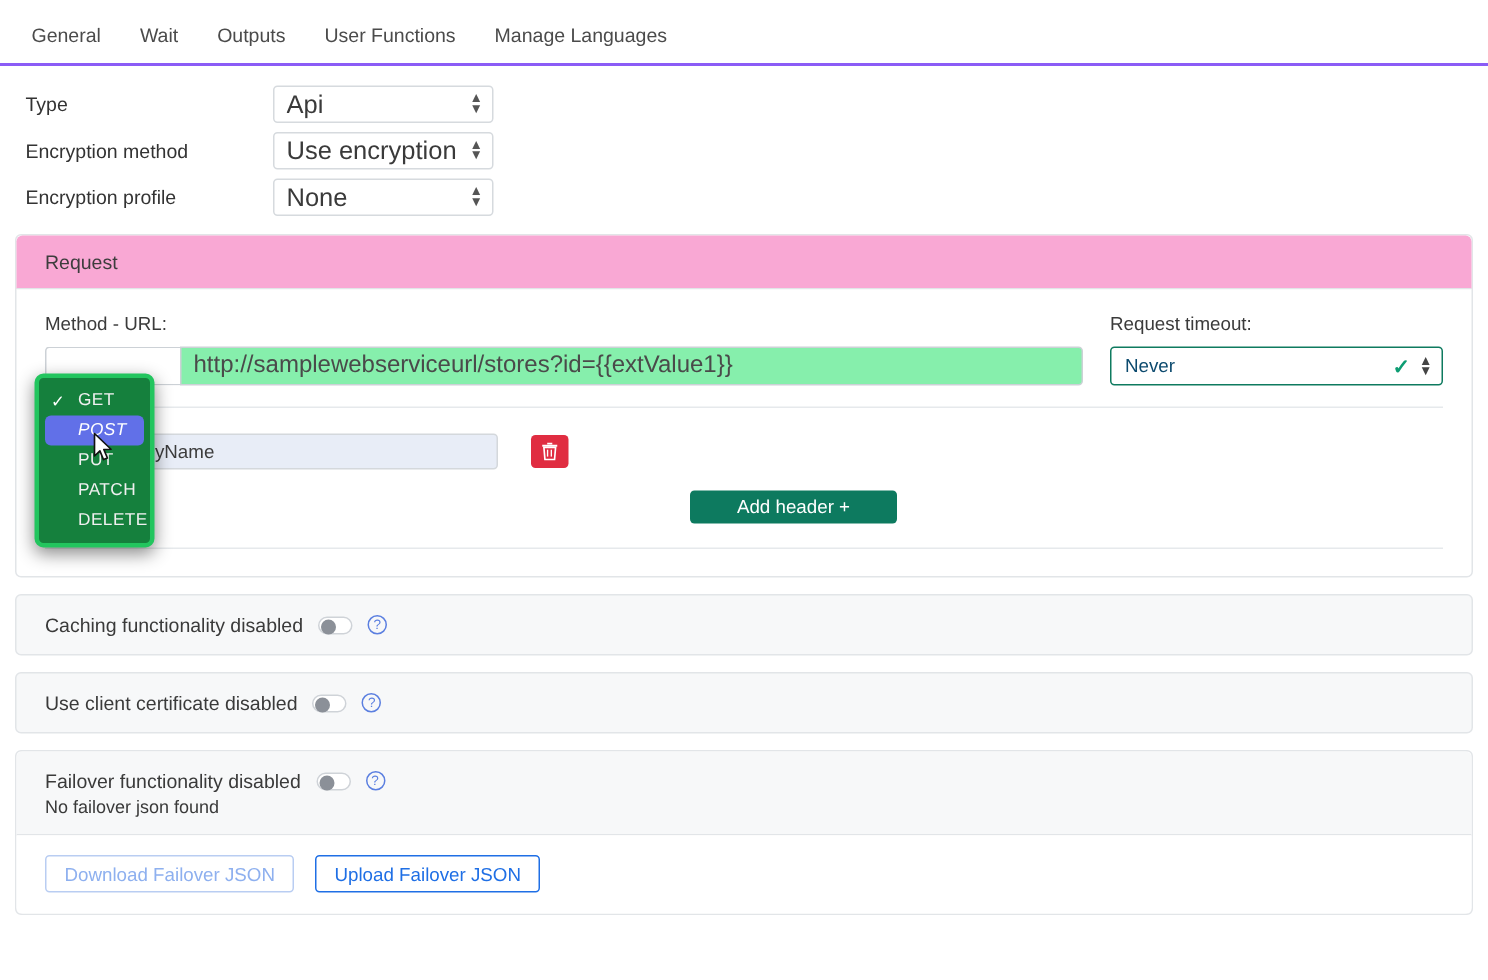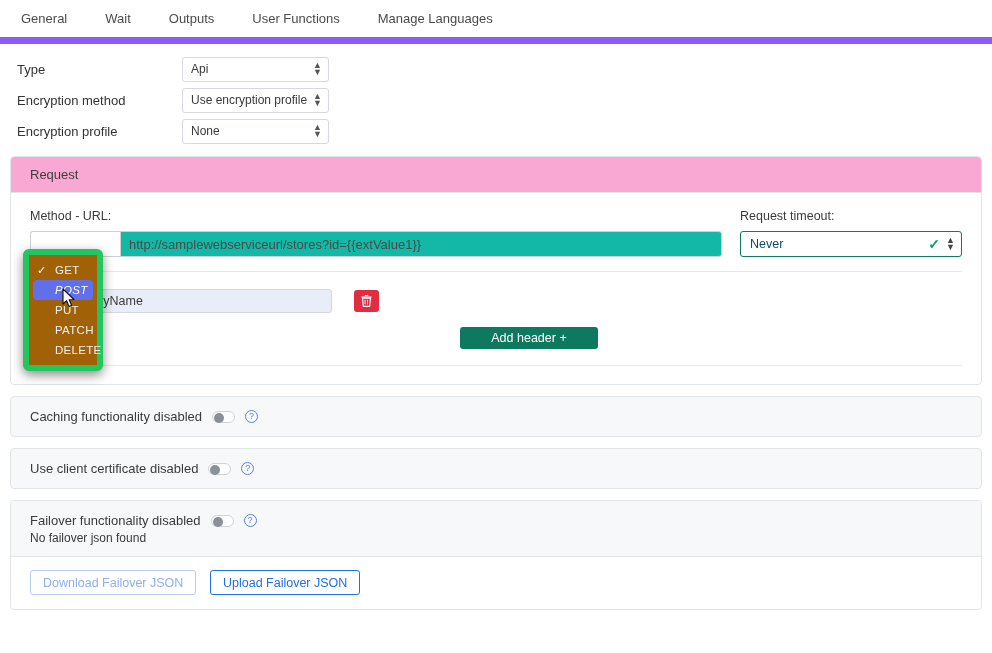--- a/index.html
+++ b/index.html
@@ -11,24 +11,24 @@
     font-size: 13px;
     color: #2b2b2b;
     overflow: hidden;
   }
   #app { position: relative; width: 992px; height: 653px; }
 
   
   .topnav {
     display: flex;
     align-items: flex-end;
-    gap: 12px;
+    gap: 0px;
     height: 44px;
     padding: 0 8px;
-    border-bottom: 7px solid #8b5cf6;
+    border-bottom: 2px solid #8b5cf6;
   }
   .topnav-item {
     position: relative;
     padding: 0 13px 12px 13px;
     font-size: 13px;
     color: #4b4b4b;
     line-height: 1;
     cursor: pointer;
     white-space: nowrap;
   }
@@ -90,21 +90,21 @@
     font-size: 13px;
     color: #333;
   }
   select.sel {
     -webkit-appearance: none;
     appearance: none;
     width: 147px;
     height: 25px;
     padding: 0 20px 0 8px;
     font-family: "Liberation Sans", sans-serif;
-    font-size: 12px;
+    font-size: 17px;
     color: #3a3a3a;
     background-color: #fff;
     border: 1px solid #d6dade;
     border-radius: 3px;
     outline: none;
     cursor: pointer;
   }
   .selwrap { position: relative; display: inline-block; }
   .selwrap .updown {
     position: absolute;
@@ -157,23 +157,23 @@
     background: #fff;
     cursor: pointer;
   }
   .url-input {
     flex: 1 1 auto;
     min-width: 0;
     border: 1px solid #ccd1d6;
     border-radius: 0 3px 3px 0;
     padding: 0 8px;
     font-family: "Liberation Sans", sans-serif;
-    font-size: 13px;
+    font-size: 16px;
     color: #4a4a4a;
-    background: #14b8a6;
+    background: #86efac;
     outline: none;
   }
 
   .timeout-wrap { position: relative; }
   select.timeout-sel {
     -webkit-appearance: none;
     appearance: none;
     width: 222px;
     height: 26px;
     padding: 0 38px 0 9px;
@@ -338,26 +338,26 @@
   .obtn.muted { border: 1px solid #b9cdf2; color: #8eb0ef; }
 
   
   .savebar { padding: 10px 12px 0 12px; }
 
   
   .ctxmenu {
     position: absolute;
     left: 23px; top: 249px;
     width: 80px;
-    background: #a16207;
+    background: #15803d;
     border-radius: 6px;
     padding: 5px 0;
     box-shadow: 0 4px 11px rgba(0,0,0,.45);
     z-index: 50;
-    border: 6px solid #22c55e;
+    border: 3px solid #22c55e;
   }
   .ctxitem {
     font-size: 11.5px;
     color: #f0f0f0;
     padding: 4px 6px 4px 26px;
     position: relative;
     cursor: pointer;
     letter-spacing: .3px;
   }
   .ctxitem.checked::before {

